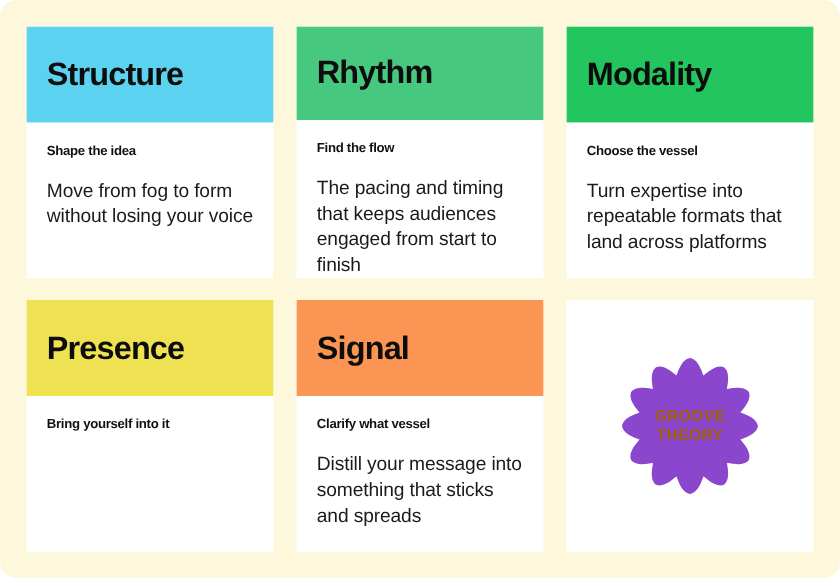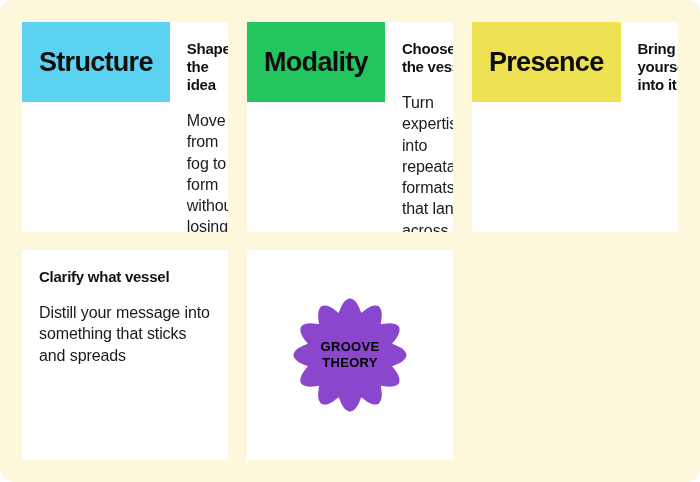--- a/index.html
+++ b/index.html
@@ -35,21 +35,21 @@
     grid-template-columns: 206px 206px 206px;
     grid-template-rows: 210px 210px;
     column-gap: 19px;
     row-gap: 18px;
   }
 
   .card {
     background: #ffffff;
     overflow: hidden;
     display: flex;
-    flex-direction: row;
+    flex-direction: column;
   }
 
   .card-band {
     height: 80px;
     display: flex;
     align-items: center;
     padding: 0 17px;
     box-sizing: border-box;
   }
 
@@ -61,21 +61,21 @@
     line-height: 1;
   }
 
   .card-body {
     padding: 18px 17px 0 17px;
     box-sizing: border-box;
     flex: 1;
   }
 
   .card-subtitle {
-    font-size: 15px;
+    font-size: 11px;
     font-weight: bold;
     color: #111111;
     letter-spacing: -0.25px;
     margin: 0 0 16px 0;
     line-height: 1.2;
   }
 
   .card-desc {
     font-size: 16px;
     font-weight: normal;
@@ -128,20 +128,29 @@
     <div class="card">
       <div class="card-band" style="background: rgb(91, 211, 240);">
         <div class="card-title">Structure</div>
       </div>
       <div class="card-body">
         <p class="card-subtitle">Shape the idea</p>
         <p class="card-desc">Move from fog to form without losing your voice</p>
       </div>
     </div>
 
+    <div class="card">
+      <div class="card-band" style="background: rgb(70, 201, 127);">
+        <div class="card-title">Rhythm</div>
+      </div>
+      <div class="card-body">
+        <p class="card-subtitle">Find the flow</p>
+        <p class="card-desc">The pacing and timing that keeps audiences engaged from start to finish</p>
+      </div>
+    </div>
 
     <div class="card">
       <div class="card-band" style="background: #22c55e;">
         <div class="card-title">Modality</div>
       </div>
       <div class="card-body">
         <p class="card-subtitle">Choose the vessel</p>
         <p class="card-desc">Turn expertise into repeatable formats that land across platforms</p>
       </div>
     </div>
@@ -149,32 +158,35 @@
     <div class="card">
       <div class="card-band" style="background: rgb(239, 226, 82);">
         <div class="card-title">Presence</div>
       </div>
       <div class="card-body">
         <p class="card-subtitle">Bring yourself into it</p>
       </div>
     </div>
 
     <div class="card">
+      <div class="card-band" style="background: rgb(251, 149, 83);">
+        <div class="card-title">Signal</div>
+      </div>
       <div class="card-body">
         <p class="card-subtitle">Clarify what vessel</p>
         <p class="card-desc">Distill your message into something that sticks and spreads</p>
       </div>
     </div>
 
     <div class="card badge-card">
       <div class="badge-wrap">
         <svg viewBox="0 0 200 200" aria-hidden="true">
           <path id="badge-shape" fill="#8b46ce" d="M 100.00 4.00 C 112.90 5.84 117.62 26.61 119.15 28.52 C 121.44 27.63 135.91 12.01 148.00 16.86 C 158.25 24.90 151.96 45.25 152.33 47.67 C 154.75 48.04 175.10 41.75 183.14 52.00 C 187.99 64.09 172.37 78.56 171.48 80.85 C 173.39 82.38 194.16 87.10 196.00 100.00 C 194.16 112.90 173.39 117.62 171.48 119.15 C 172.37 121.44 187.99 135.91 183.14 148.00 C 175.10 158.25 154.75 151.96 152.33 152.33 C 151.96 154.75 158.25 175.10 148.00 183.14 C 135.91 187.99 121.44 172.37 119.15 171.48 C 117.62 173.39 112.90 194.16 100.00 196.00 C 87.10 194.16 82.38 173.39 80.85 171.48 C 78.56 172.37 64.09 187.99 52.00 183.14 C 41.75 175.10 48.04 154.75 47.67 152.33 C 45.25 151.96 24.90 158.25 16.86 148.00 C 12.01 135.91 27.63 121.44 28.52 119.15 C 26.61 117.62 5.84 112.90 4.00 100.00 C 5.84 87.10 26.61 82.38 28.52 80.85 C 27.63 78.56 12.01 64.09 16.86 52.00 C 24.90 41.75 45.25 48.04 47.67 47.67 C 48.04 45.25 41.75 24.90 52.00 16.86 C 64.09 12.01 78.56 27.63 80.85 28.52 C 82.38 26.61 87.10 5.84 100.00 4.00 Z"></path>
         </svg>
-        <div class="badge-text" style="color: #000000;">
+        <div class="badge-text" style="color: #a16207;">
           <span>GROOVE</span>
           <span>THEORY</span>
         </div>
       </div>
     </div>
 
   </div>
 </div>
 
 </body></html>

